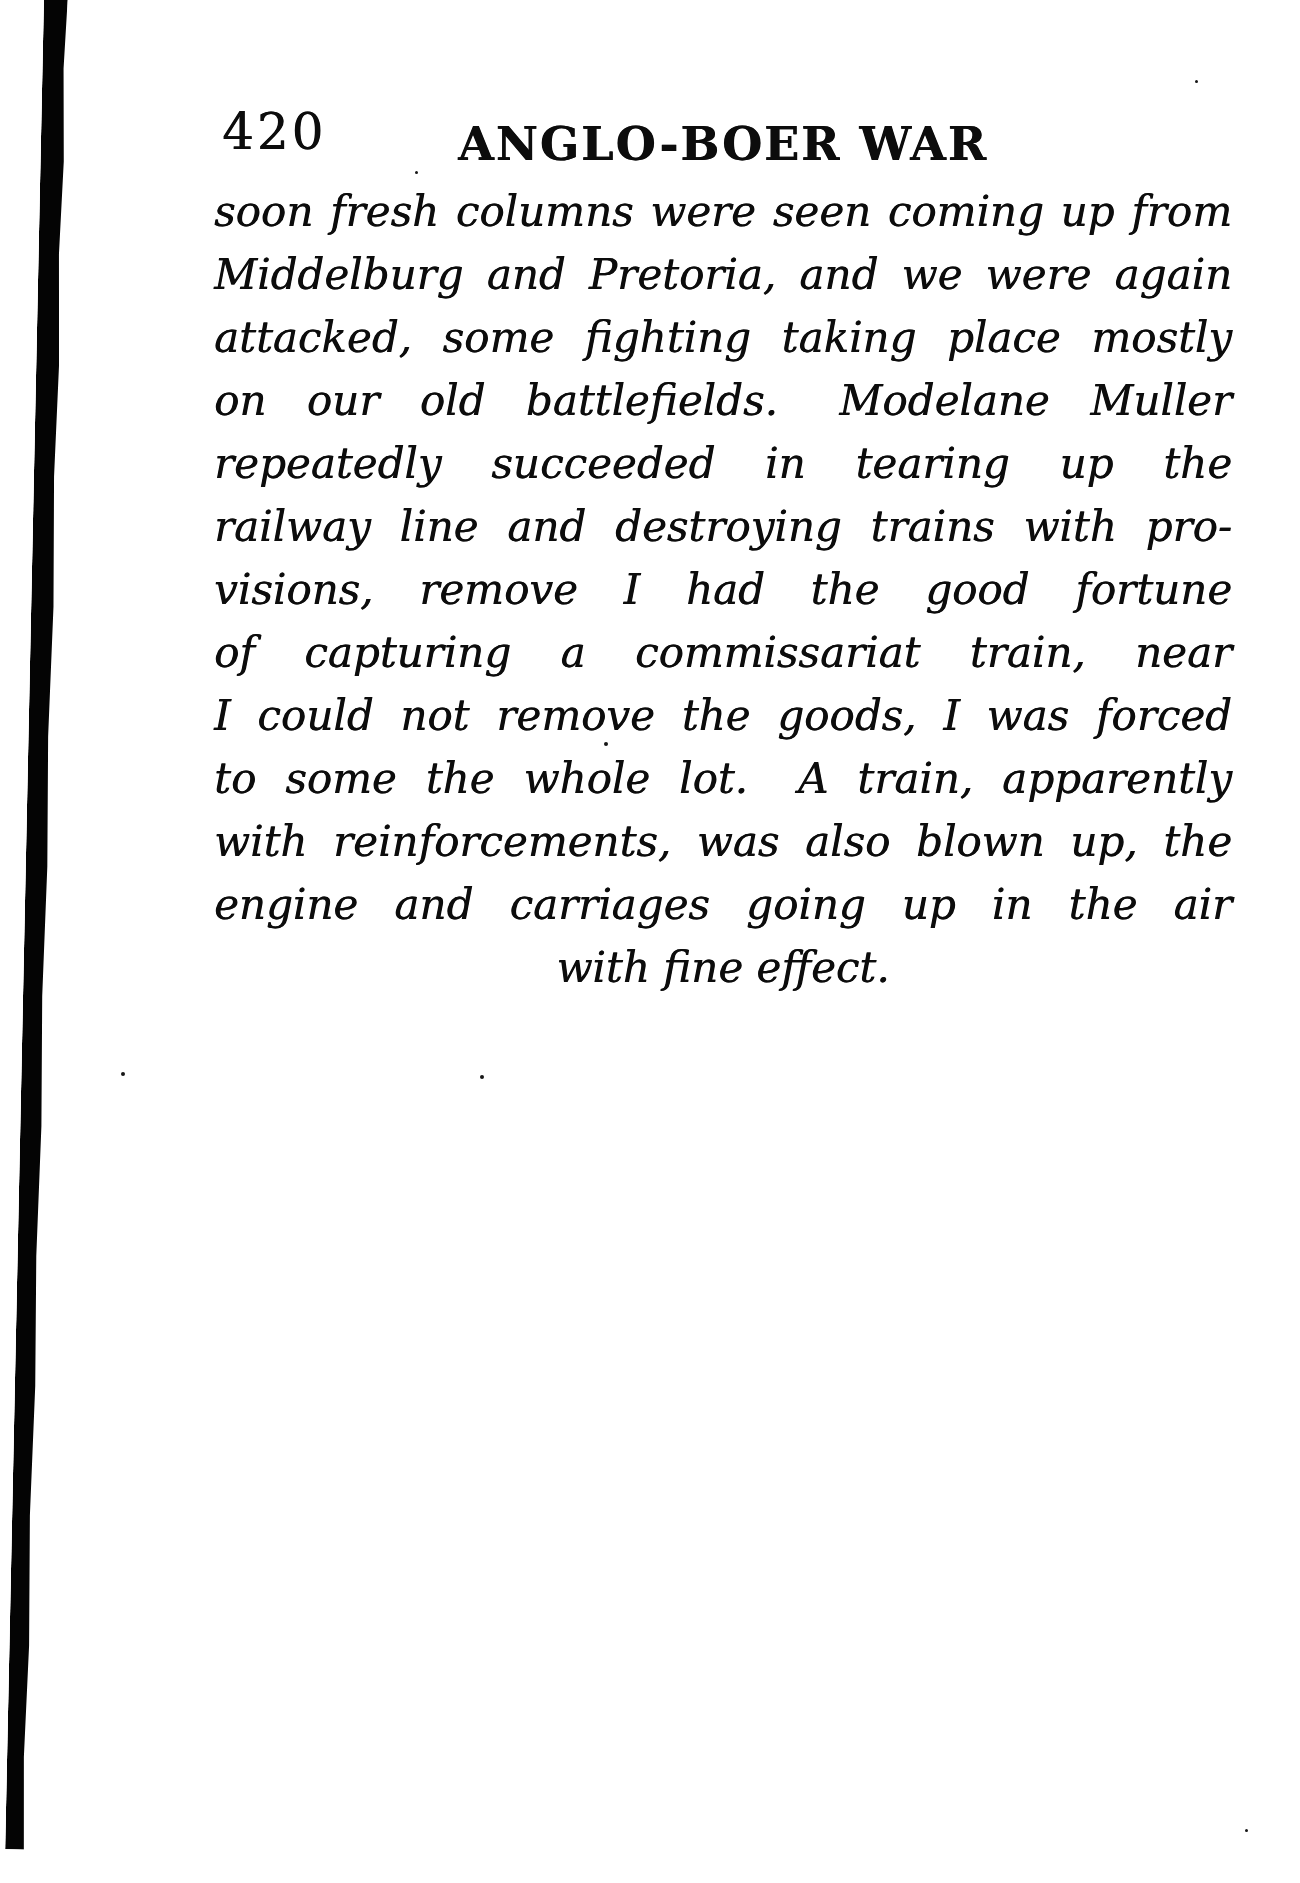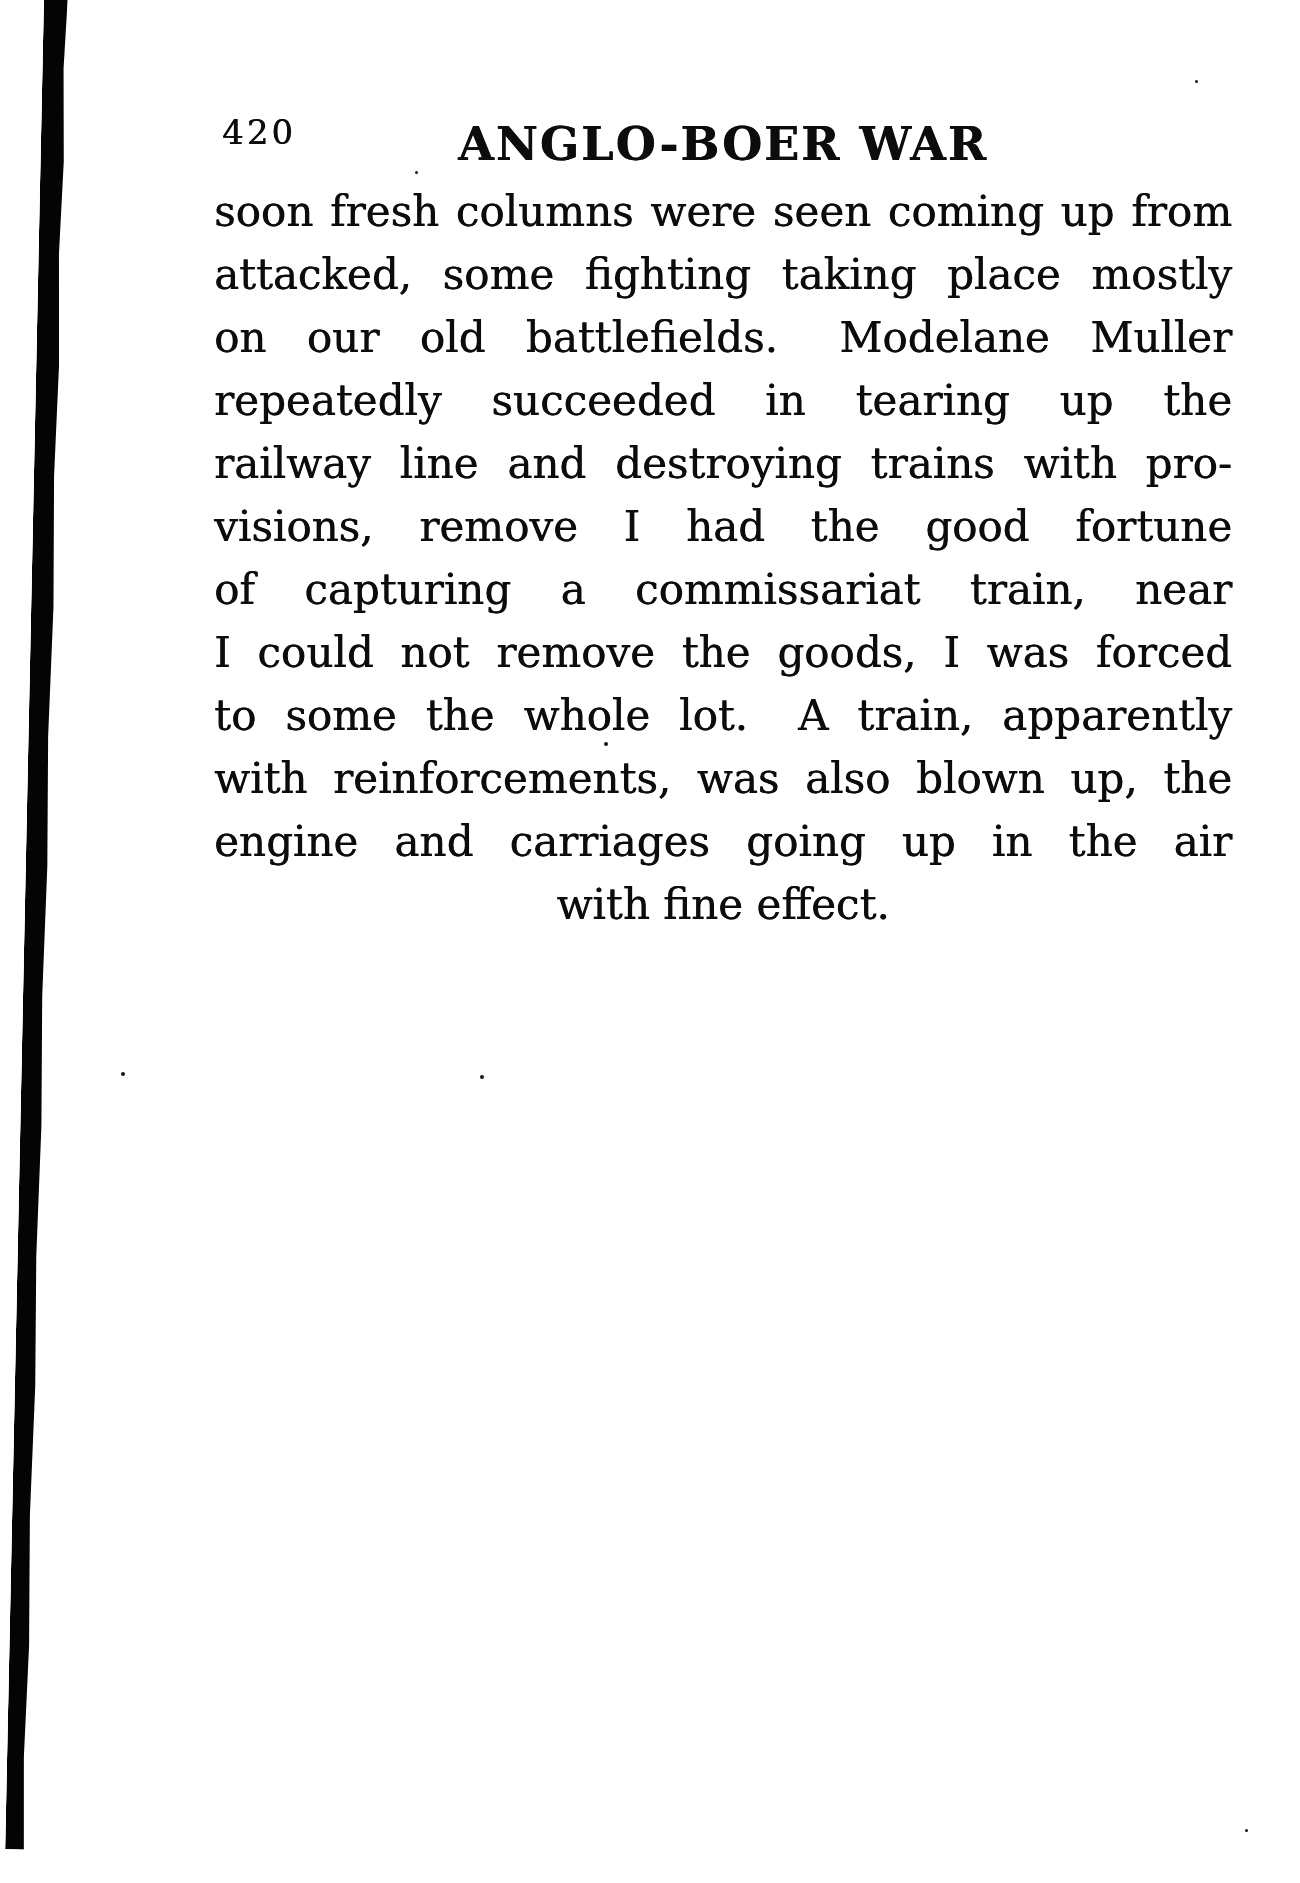--- a/index.html
+++ b/index.html
@@ -39,21 +39,21 @@
     left: 214px;
     top: 0;
     width: 1018px;
     height: 170px;
     text-shadow: 0.5px 0.3px 0 currentColor;
   }
   .pagenum {
     position: absolute;
     left: 8px;
     top: 112px;
-    font-size: 34px;
+    font-size: 50px;
     letter-spacing: 3px;
     line-height: 40px;
   }
   .head-title {
     position: absolute;
     left: 0;
     right: 0;
     top: 120px;
     text-align: center;
     font-size: 46px;
@@ -61,20 +61,21 @@
     letter-spacing: 2px;
     line-height: 48px;
   }
   .body-text {
     position: absolute;
     left: 214px;
     top: 180px;
     width: 1018px;
     font-size: 42px;
     text-shadow: 0.5px 0.3px 0 currentColor;
+    font-style: italic;
   }
   .tline {
     height: 63px;
     line-height: 63px;
     text-justify: inter-word;
   }
   .tline.just {
     text-align: justify;
     text-align-last: justify;
   }
@@ -100,20 +101,21 @@
 
   <div class="binding-bar"></div>
 
   <div class="running-head">
     <span class="pagenum">420</span>
     <span class="head-title">ANGLO-BOER WAR</span>
   </div>
 
   <div class="body-text">
     <div class="tline just">soon fresh columns were seen coming up from</div>
+    <div class="tline just">Middelburg and Pretoria, and we were again</div>
     <div class="tline just">attacked, some fighting taking place mostly</div>
     <div class="tline just">on our old battlefields.  Modelane Muller</div>
     <div class="tline just">repeatedly succeeded in tearing up the</div>
     <div class="tline just">railway line and destroying trains with pro-</div>
     <div class="tline just">visions, remove I had the good fortune</div>
     <div class="tline just">of capturing a commissariat train, near</div>
     <div class="tline just">I could not remove the goods, I was forced</div>
     <div class="tline just">to some the whole lot.  A train, apparently</div>
     <div class="tline just">with reinforcements, was also blown up, the</div>
     <div class="tline just">engine and carriages going up in the air</div>

